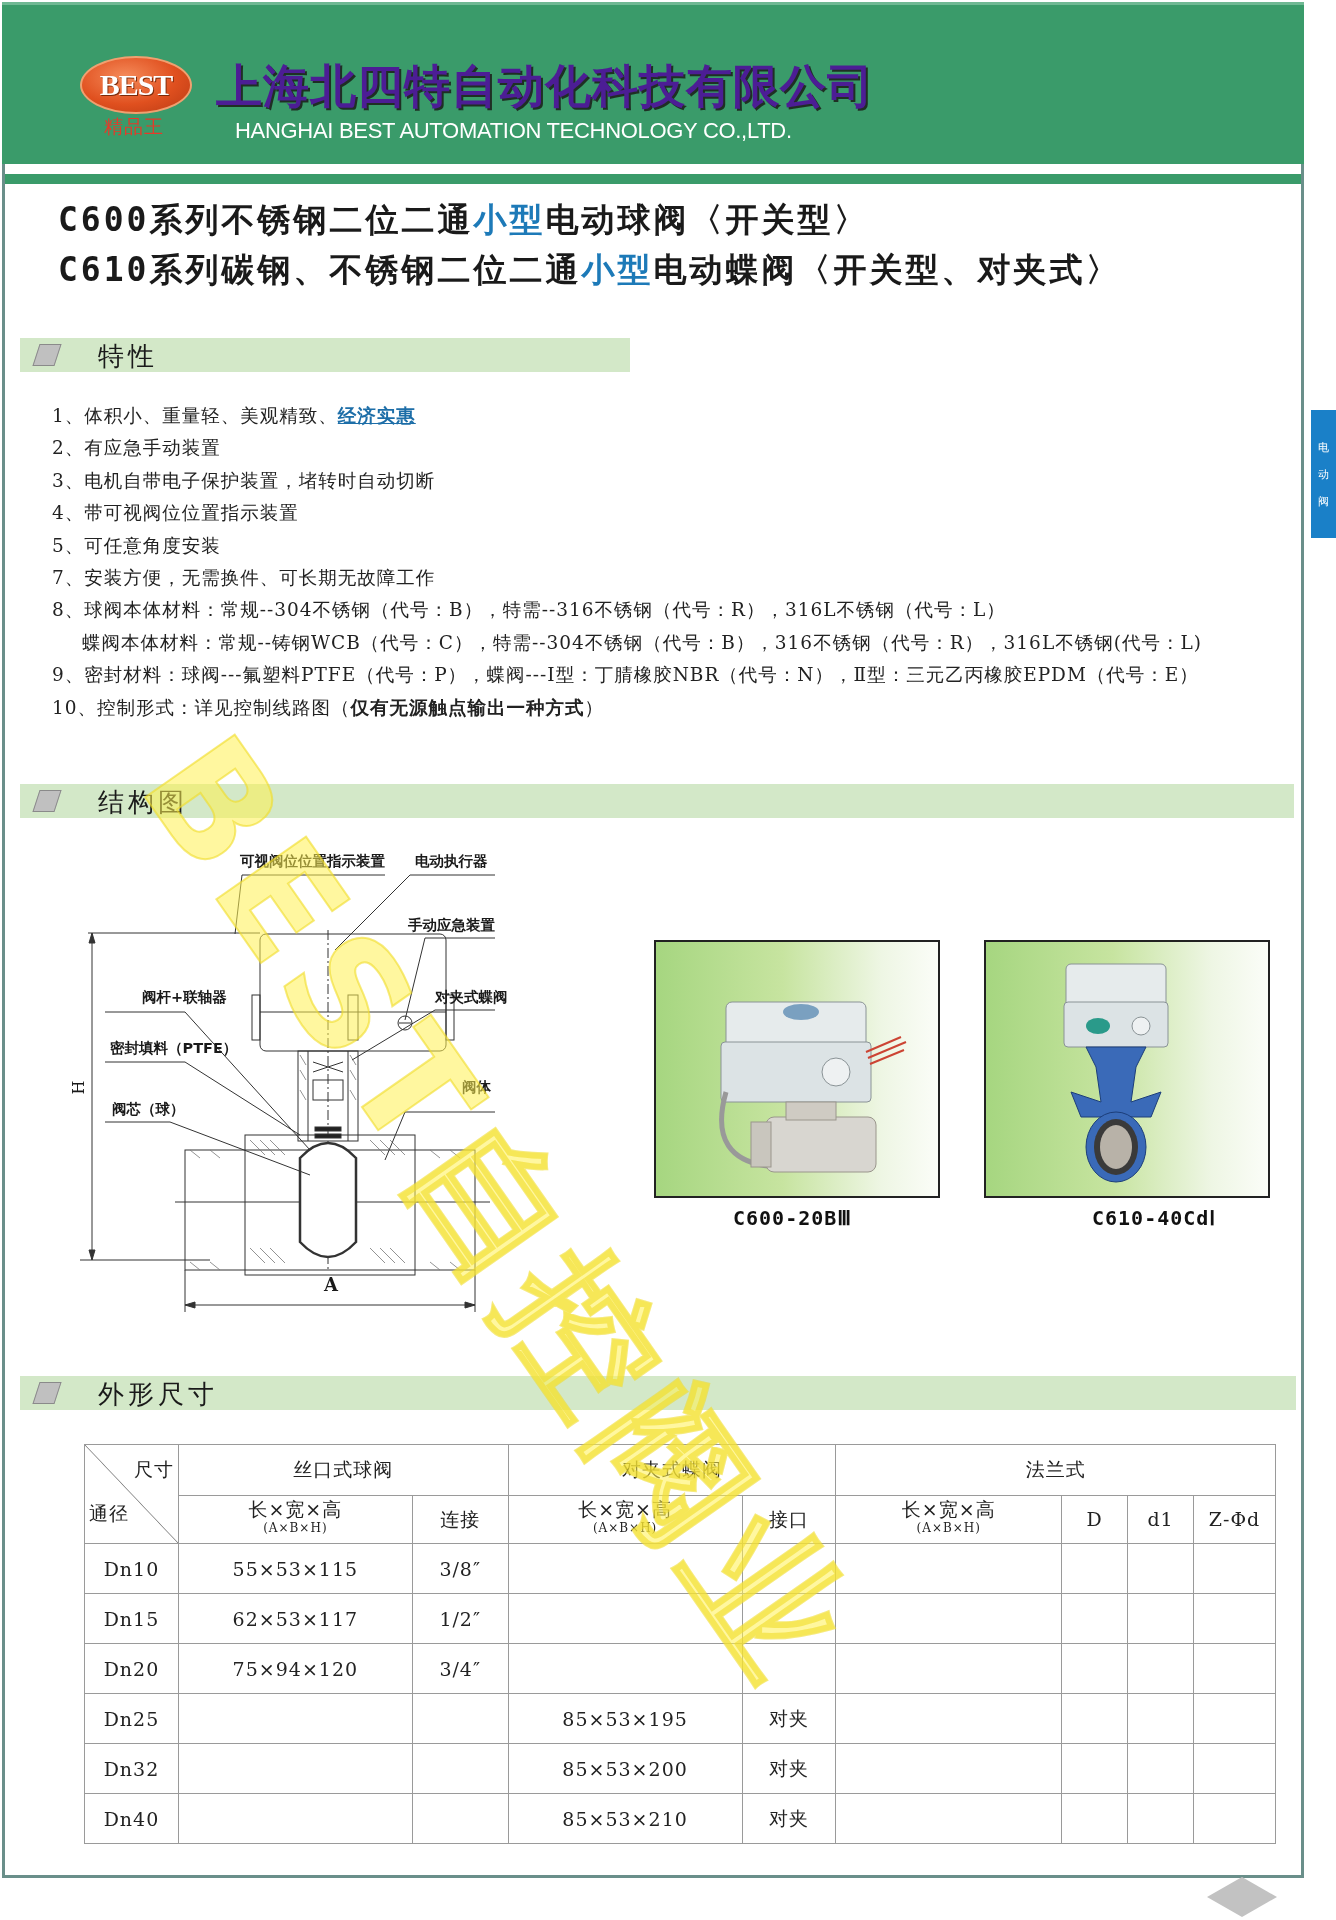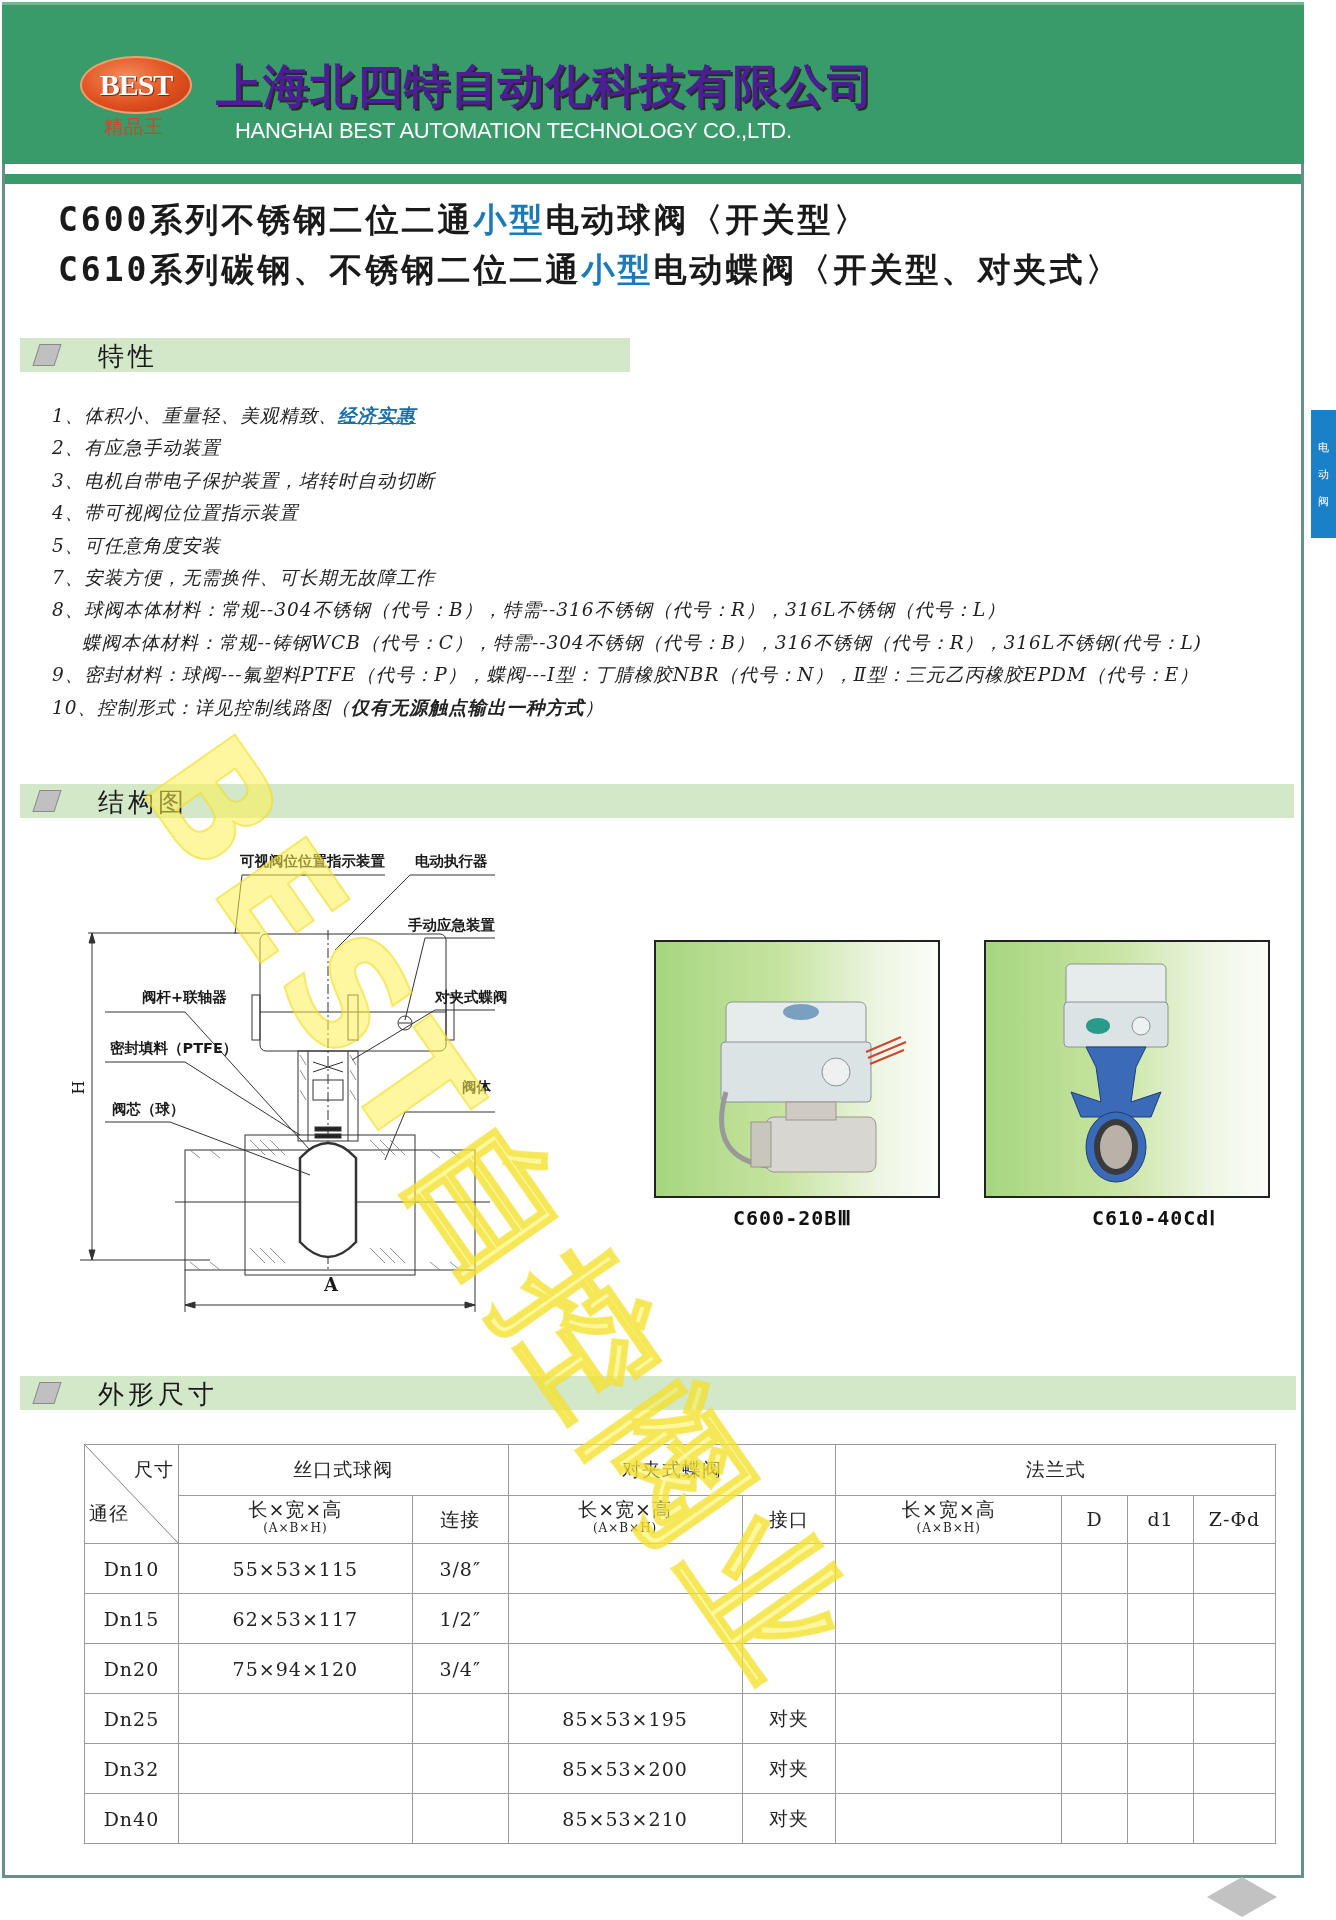--- a/index.html
+++ b/index.html
@@ -32,21 +32,21 @@
   .title2 { top: 248px; }
 
   .section-bar { position: absolute; left: 20px; height: 34px; background: #d3e8c8; }
   .section-bar .para { position: absolute; left: 16px; top: 6px; width: 22px; height: 22px;
                        background: #c0c0c0; border: 1px solid #8a8a8a; transform: skewX(-18deg); }
   .section-bar .label { position: absolute; left: 78px; top: 1px; font-family: "DejaVu Sans", sans-serif;
                         font-size: 26px; color: #1a1a1a; letter-spacing: 4px; }
 
   .features { position: absolute; left: 52px; top: 400px; width: 1240px; font-size: 18.5px; line-height: 32.4px;
               letter-spacing: 1px; color: #222; }
-  .features .line { white-space: nowrap; font-style: italic; }
+  .features .line { white-space: nowrap; }
   .features .indent { padding-left: 30px; }
   .features .link { color: #1d6ea8; text-decoration: underline; font-weight: bold; }
   .features .bold { font-weight: bold; }
 
   .side-tab { position: absolute; left: 1311px; top: 410px; width: 25px; height: 128px; background: #1a80c8;
               display: flex; flex-direction: column; align-items: center; justify-content: center; gap: 12px; }
   .side-tab span { color: #fff; font-size: 11px; font-family: "DejaVu Sans", sans-serif; }
 
   .diagram { position: absolute; left: 70px; top: 850px; width: 520px; height: 470px; }
   .diagram .lbl { position: absolute; font-family: "DejaVu Sans", sans-serif; font-size: 14.5px; font-weight: bold;

